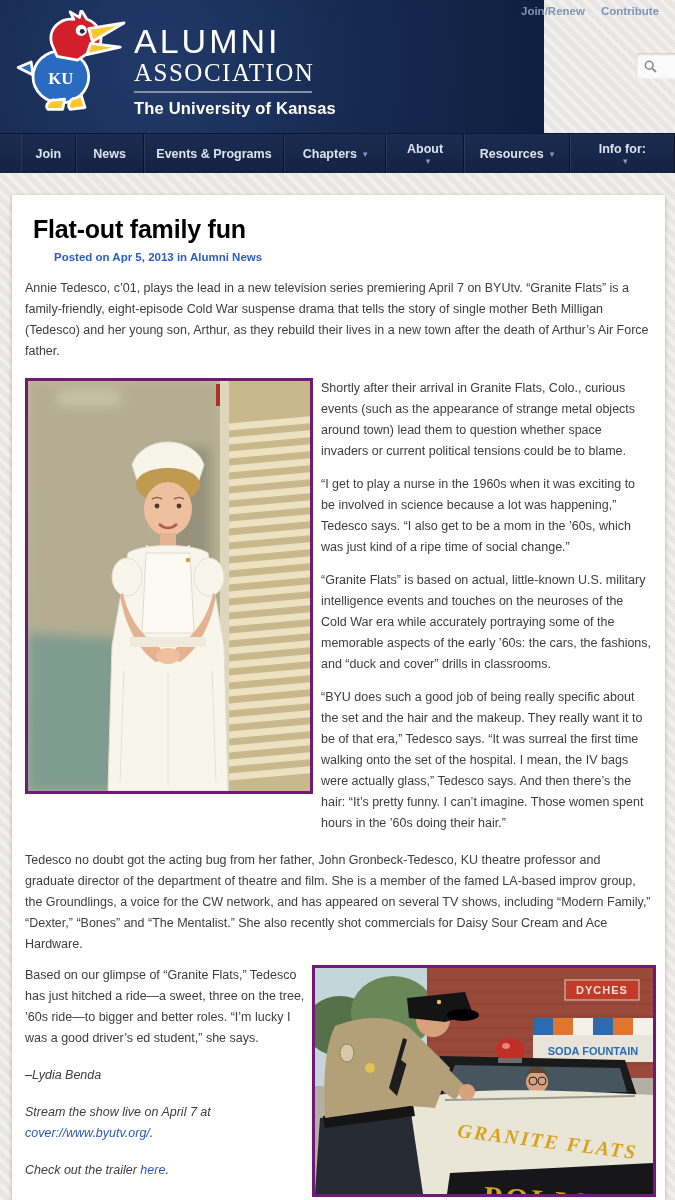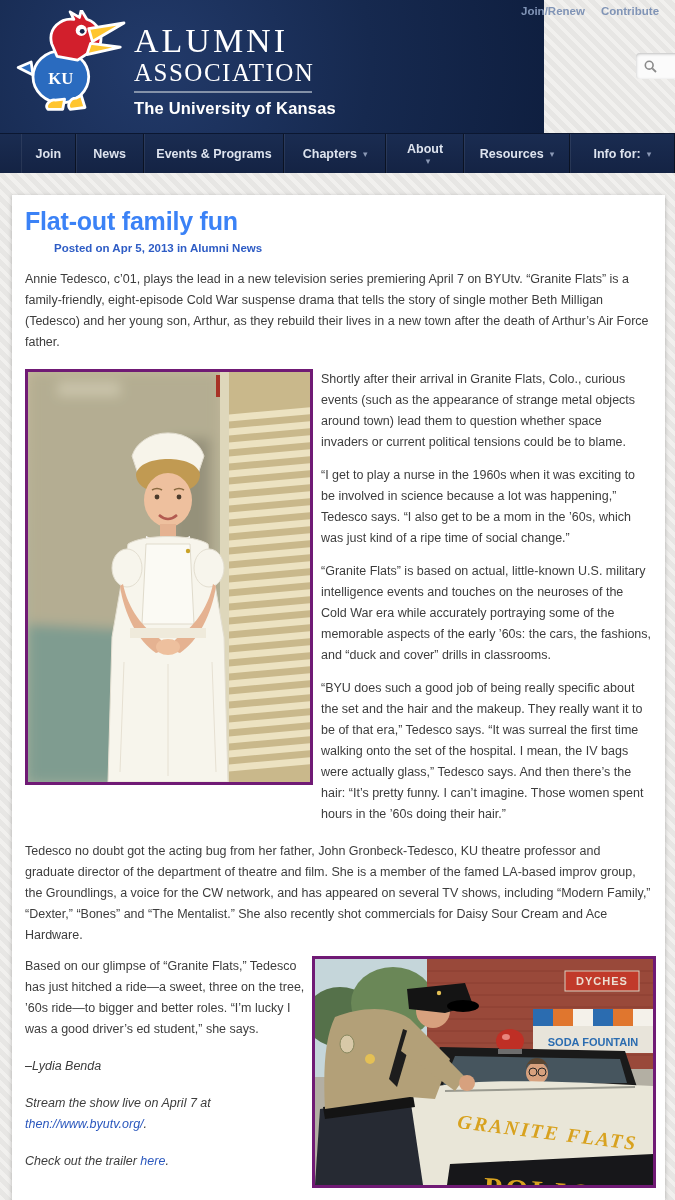--- a/index.html
+++ b/index.html
@@ -16,21 +16,21 @@
   
   header.site{
     position:absolute;top:0;left:0;width:544px;height:133px;
     background:radial-gradient(circle at 28% 48%, #223a6a 0%, #16294f 55%, #0f1f40 100%);
   }
   .utility{position:absolute;top:5px;left:521px;display:flex;gap:16px;white-space:nowrap;}
   .utility a{font-size:11.5px;font-weight:bold;color:#8094b6;text-decoration:none;}
   .branding{position:absolute;top:10px;left:16px;display:flex;}
   .jayhawk{width:112px;height:104px;}
   .brandtext{margin-left:6px;margin-top:14px;color:#fff;}
-  .brand-l1{font-family:Liberation Serif, serif;font-size:34px;letter-spacing:3px;line-height:34px;}
+  .brand-l1{font-family:Liberation Sans, sans-serif;font-size:34px;letter-spacing:3px;line-height:34px;}
   .brand-l2{font-family:"Liberation Serif",serif;font-size:25px;letter-spacing:1.5px;line-height:29px;}
   .brand-rule{width:178px;height:2px;background:#97a2b5;opacity:.85;margin-top:4px;}
   .brand-l3{font-size:16.5px;font-weight:bold;margin-top:6px;letter-spacing:.2px;}
   .searchbox{
     position:absolute;top:53px;left:636px;width:90px;height:26px;
     background:#fbfbfb;border-radius:4px;box-shadow:inset 0 1px 3px rgba(0,0,0,.25);
     display:flex;align-items:center;padding-left:8px;box-sizing:border-box;
   }
   .searchbox svg{flex:none;}
   .searchbox input{border:none;background:transparent;outline:none;width:50px;margin-left:5px;font-size:12px;}
@@ -45,31 +45,31 @@
     display:flex;align-items:center;justify-content:center;height:100%;box-sizing:border-box;
     border-left:1px solid rgba(255,255,255,.08);border-right:1px solid rgba(0,0,0,.5);
     cursor:pointer;white-space:nowrap;
   }
   .mainnav li:nth-child(1){width:57px;}
   .mainnav li:nth-child(2){width:71px;}
   .mainnav li:nth-child(3){width:147px;}
   .mainnav li:nth-child(4){width:106px;}
   .mainnav li:nth-child(5){width:82px;flex-direction:column;}
   .mainnav li:nth-child(6){width:110px;}
-  .mainnav li:nth-child(7){width:110px;}
+  .mainnav li:nth-child(7){width:110px;flex-direction:column;}
   .mainnav .navlabel{font-size:12.5px;font-weight:bold;color:#dde3ee;}
   .mainnav .chev{font-size:9px;color:#8b99b5;margin-left:6px;}
   
   main{position:absolute;top:173px;left:0;width:675px;}
   .card{
     margin:22px 0 0 12px;width:653px;box-sizing:border-box;
     background:#fff;box-shadow:0 1px 4px rgba(0,0,0,.25);
     padding:12px 13px 14px 13px;
   }
-  h1.title{margin:0;font-size:25px;line-height:28px;font-weight:bold;color:#3b82f6;letter-spacing:-.2px;}
+  h1.title{margin:8px;font-size:25px;line-height:28px;font-weight:bold;color:#000000;letter-spacing:-.2px;}
   .posted{margin-top:7px;font-size:11.5px;font-weight:bold;color:#2e5cc5;padding-left:29px;}
   p.body, .card p{font-size:12.5px;line-height:21px;color:#3d3d3d;margin:0;}
   .intro{margin-top:15px !important;}
   .media-row{display:flex;gap:8px;margin-top:16px;align-items:flex-start;}
   figure.photo{margin:0;border:3px solid #701a75;background:#fff;font-size:0;line-height:0;}
   .col-right{flex:1;min-width:0;}
   .col-right p{margin:0 0 12px 0;}
   .col-right p:last-child{margin-bottom:0;}
   .fullpara{margin-top:16px !important;}
   .media-row2{display:flex;gap:7px;margin-top:10px;align-items:flex-start;}
@@ -243,21 +243,21 @@
       </div>
     </div>
 
     <p class="body fullpara">Tedesco no doubt got the acting bug from her father, John Gronbeck-Tedesco, KU theatre professor and graduate director of the department of theatre and film. She is a member of the famed LA-based improv group, the Groundlings, a voice for the CW network, and has appeared on several TV shows, including “Modern Family,” “Dexter,” “Bones” and “The Mentalist.” She also recently shot commercials for Daisy Sour Cream and Ace Hardware.</p>
 
     <div class="media-row2">
       <div class="col-left">
         <p>Based on our glimpse of “Granite Flats,” Tedesco has just hitched a ride—a sweet, three on the tree, ’60s ride—to bigger and better roles. “I’m lucky I was a good driver’s ed student,” she says.</p>
         <p class="italic">–Lydia Benda</p>
         <p class="italic">
-          <span>Stream the show live on April 7 at </span><a href="#" class="textlink">then://www.byutv.org/</a><span>.</span>
+          <span>Stream the show live on April 7 at </span><a href="#" class="textlink">cover://www.byutv.org/</a><span>.</span>
         </p>
         <p class="italic">
           <span>Check out the trailer </span><a href="#" class="textlink">here</a><span>.</span>
         </p>
       </div>
       <figure class="photo">
         <svg width="338" height="226" viewBox="0 0 338 226">
           <rect width="338" height="226" fill="#b3afa3"></rect>
           <rect x="0" y="0" width="130" height="118" fill="#c5d6da"></rect>
           <ellipse cx="25" cy="58" rx="35" ry="30" fill="#55714a"></ellipse>

